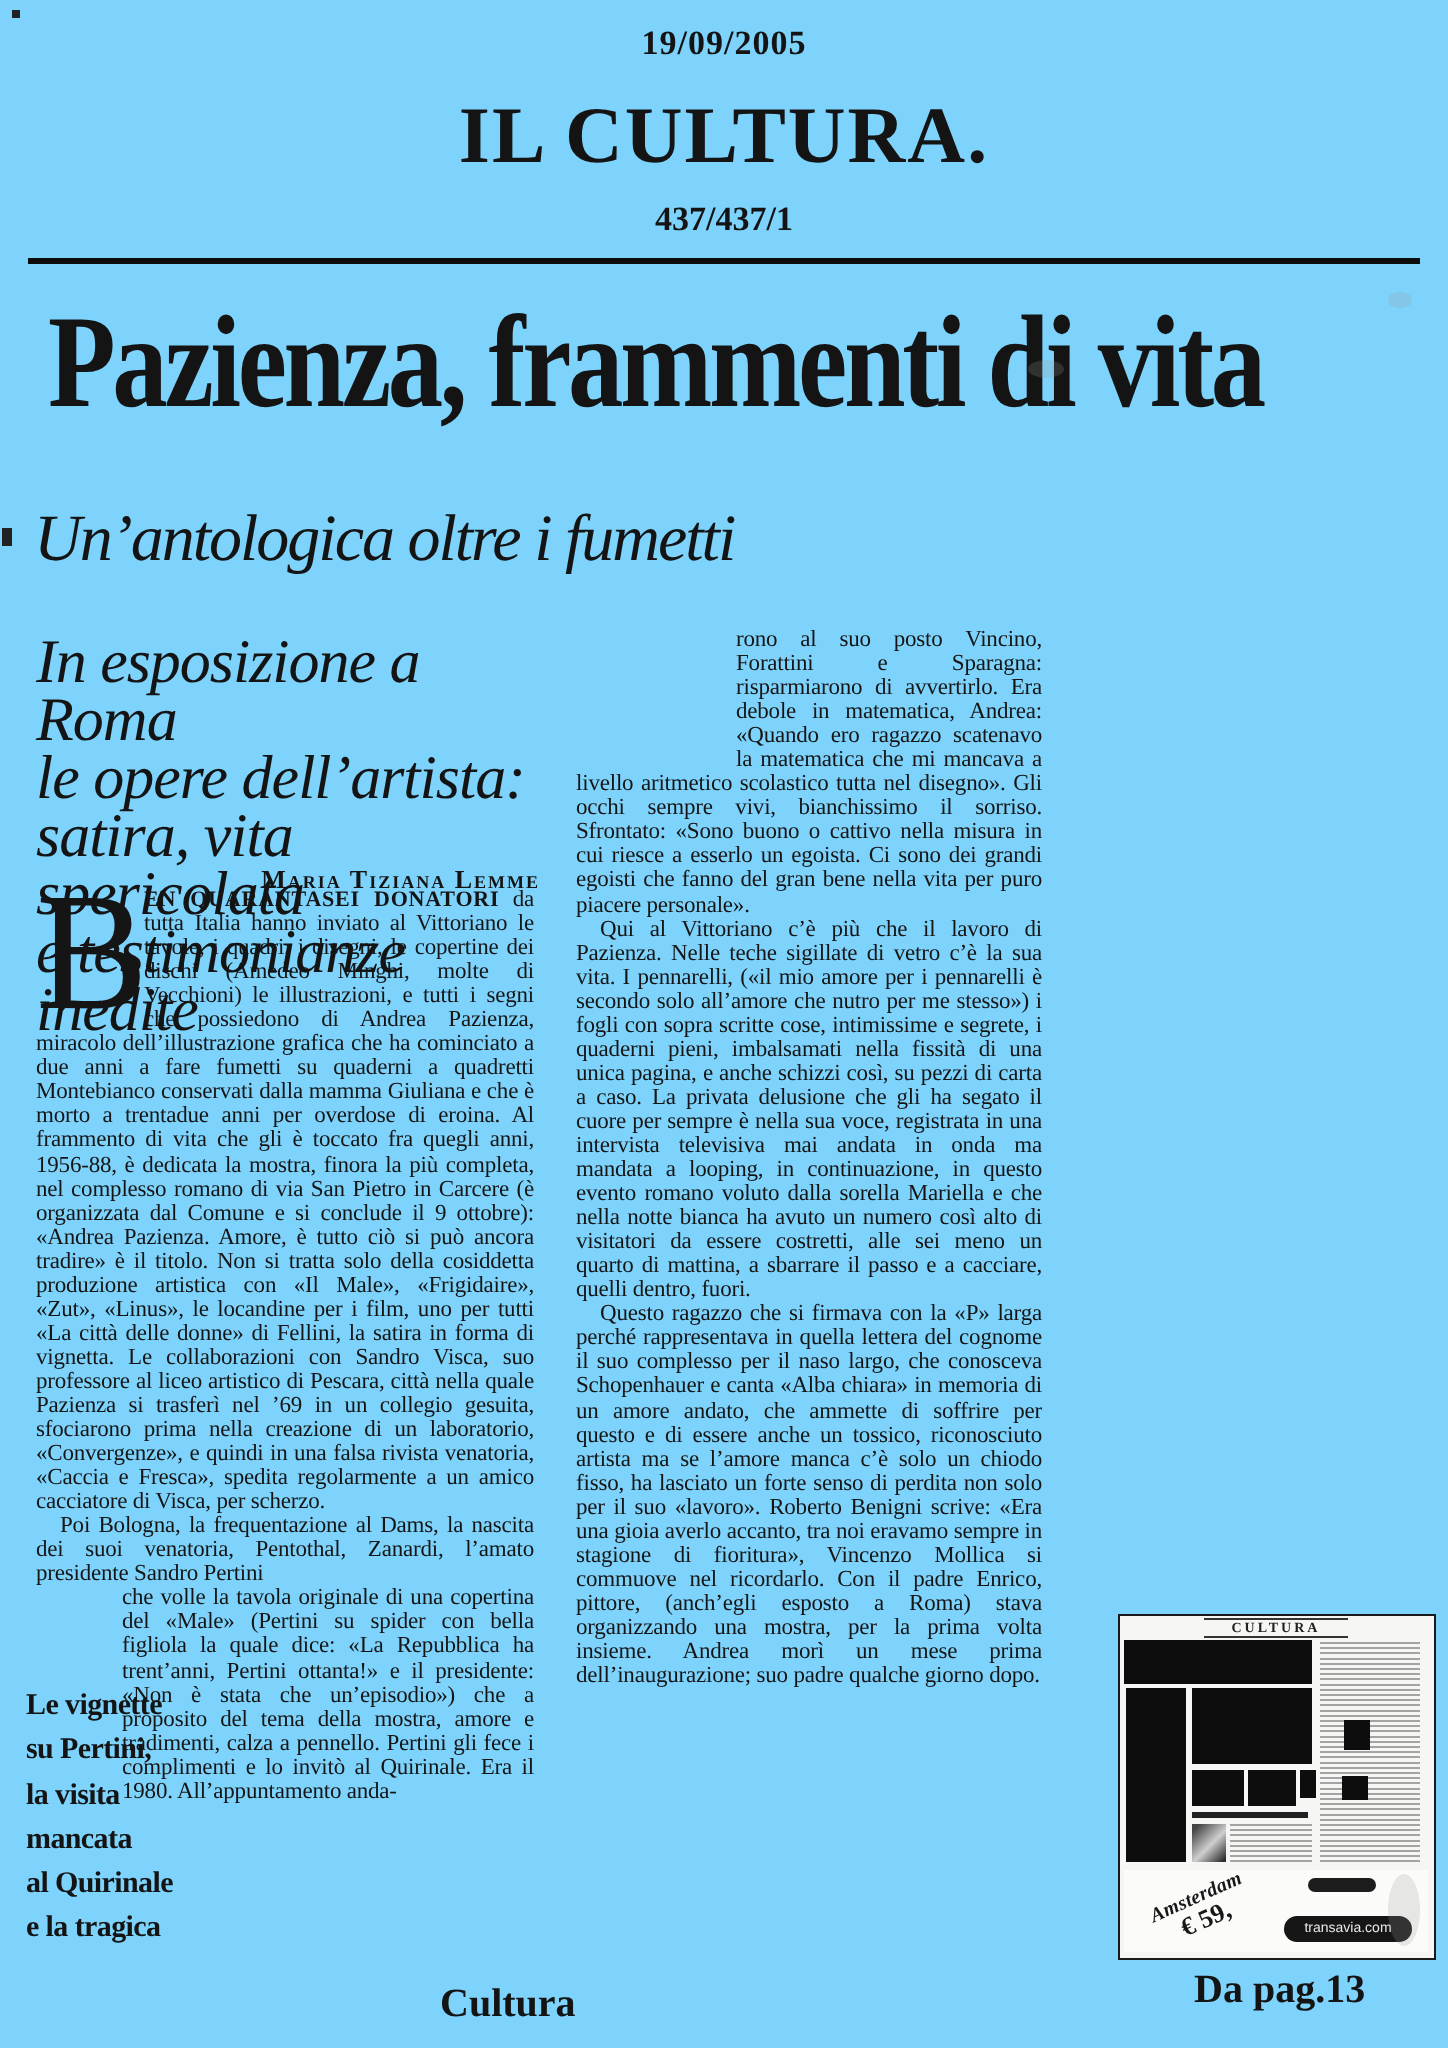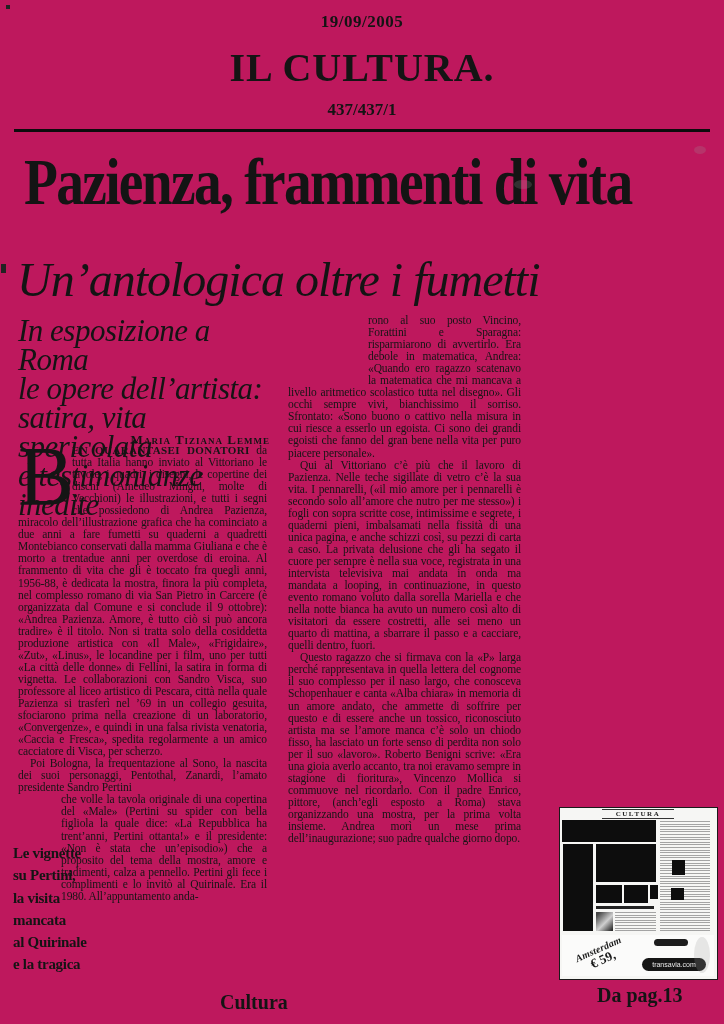--- a/index.html
+++ b/index.html
@@ -1,35 +1,35 @@
 <!DOCTYPE html>
 <html><head>
 <meta charset="utf-8">
 <style>
   html,body{margin:0;padding:0;background:#e8e8e8;}
   .page{
     position:relative;width:724px;height:1024px;margin:0 auto;
-    background:#be185d;overflow:hidden;color:#141414;
+    background:#7dd3fc;overflow:hidden;color:#141414;
     font-family:"Liberation Serif","DejaVu Serif",serif;
   }
   .abs{position:absolute;}
   .center{text-align:center;}
   .prelines{white-space:pre-line;}
 
   .date{left:0;top:12px;width:724px;font-size:17px;font-weight:bold;letter-spacing:.5px;}
   .masthead{left:0;top:44px;width:724px;font-size:40px;font-weight:bold;letter-spacing:1px;}
   .edition{left:0;top:100px;width:724px;font-size:17px;font-weight:bold;}
   .rule{left:14px;top:129px;width:696px;height:3px;background:#0c0c0c;}
 
   .headline{
     left:24px;top:144px;font-size:66px;font-weight:bold;letter-spacing:-2px;
     white-space:nowrap;transform:scaleX(.84);transform-origin:0 0;
   }
   .subheadline{
-    left:17px;top:252px;font-size:48px;font-style:italic;letter-spacing:-1px;white-space:nowrap;
+    left:17px;top:252px;font-size:33px;font-style:italic;letter-spacing:-1px;white-space:nowrap;
   }
   .deck{
     left:18px;top:316px;width:260px;font-size:31px;line-height:29px;
     font-style:italic;letter-spacing:-.5px;
   }
   .byline{
     left:14px;top:432px;width:256px;text-align:right;font-size:13px;font-weight:bold;
     font-variant:small-caps;letter-spacing:1px;
   }
 
@@ -120,21 +120,21 @@
 al Quirinale
 e la tragica</div>
 
   <div class="abs bodycol col-left">
     <p class="para">
       <span class="dropcap">B</span>
       <span class="leadin">EN QUARANTASEI DONATORI</span>
       <span>da tutta Italia hanno inviato al Vittoriano le tavole, i quadri, i disegni, le copertine dei dischi (Amedeo Minghi, molte di Vecchioni) le illustrazioni, e tutti i segni che possiedono di Andrea Pazienza, miracolo dell’illustrazione grafica che ha cominciato a due anni a fare fumetti su quaderni a quadretti Montebianco conservati dalla mamma Giuliana e che è morto a trentadue anni per overdose di eroina. Al frammento di vita che gli è toccato fra quegli anni, 1956-88, è dedicata la mostra, finora la più completa, nel complesso romano di via San Pietro in Carcere (è organizzata dal Comune e si conclude il 9 ottobre): «Andrea Pazienza. Amore, è tutto ciò si può ancora tradire» è il titolo. Non si tratta solo della cosiddetta produzione artistica con «Il Male», «Frigidaire», «Zut», «Linus», le locandine per i film, uno per tutti «La città delle donne» di Fellini, la satira in forma di vignetta. Le collaborazioni con Sandro Visca, suo professore al liceo artistico di Pescara, città nella quale Pazienza si trasferì nel ’69 in un collegio gesuita, sfociarono prima nella creazione di un laboratorio, «Convergenze», e quindi in una falsa rivista venatoria, «Caccia e Fresca», spedita regolarmente a un amico cacciatore di Visca, per scherzo.</span>
     </p>
     <p class="para para-indent">
-      <span>Poi Bologna, la frequentazione al Sono, la nascita dei suoi personaggi, Pentothal, Zanardi, l’amato presidente Sandro Pertini</span>
+      <span>Poi Bologna, la frequentazione al Dams, la nascita dei suoi venatoria, Pentothal, Zanardi, l’amato presidente Sandro Pertini</span>
     </p>
     <div class="wrap-narrow">
       <span>che volle la tavola originale di una copertina del «Male» (Pertini su spider con bella figliola la quale dice: «La Repubblica ha trent’anni, Pertini ottanta!» e il presidente: «Non è stata che un’episodio») che a proposito del tema della mostra, amore e tradimenti, calza a pennello. Pertini gli fece i complimenti e lo invitò al Quirinale. Era il 1980. All’appuntamento anda-</span>
     </div>
   </div>
 
   <div class="abs bodycol col-right">
     <p class="para">
       <span class="inset-spacer"></span>
       <span>rono al suo posto Vincino, Forattini e Sparagna: risparmiarono di avvertirlo. Era debole in matematica, Andrea: «Quando ero ragazzo scatenavo la matematica che mi mancava a livello aritmetico scolastico tutta nel disegno». Gli occhi sempre vivi, bianchissimo il sorriso. Sfrontato: «Sono buono o cattivo nella misura in cui riesce a esserlo un egoista. Ci sono dei grandi egoisti che fanno del gran bene nella vita per puro piacere personale».</span>

